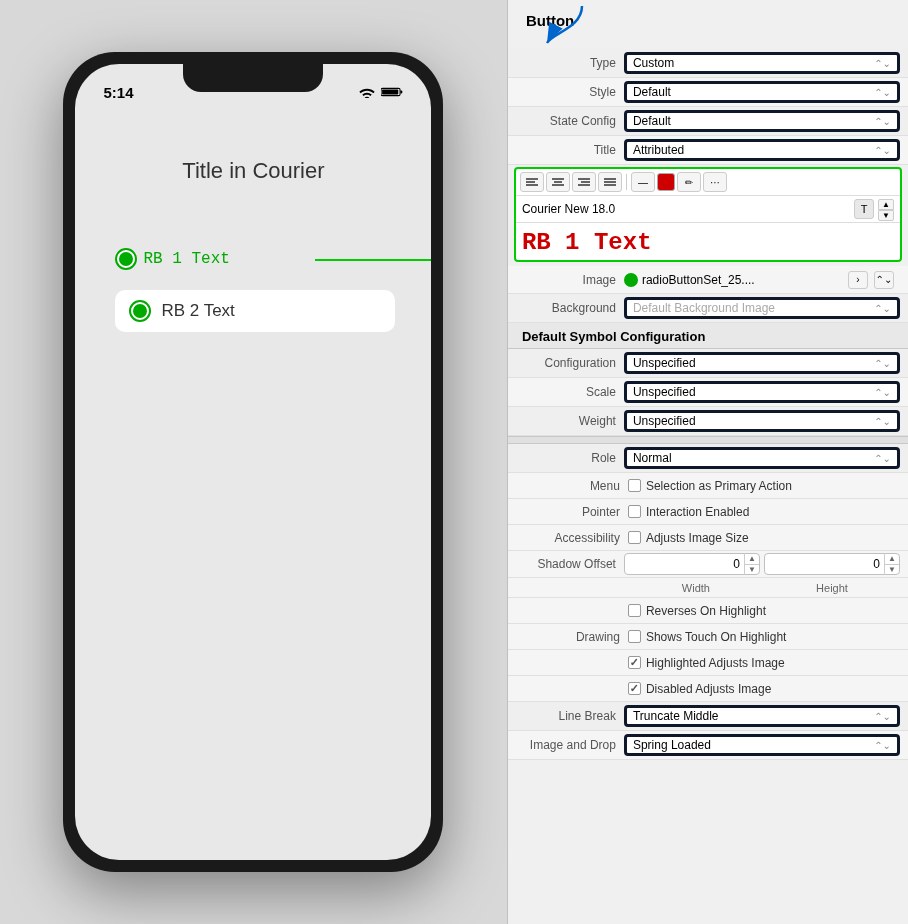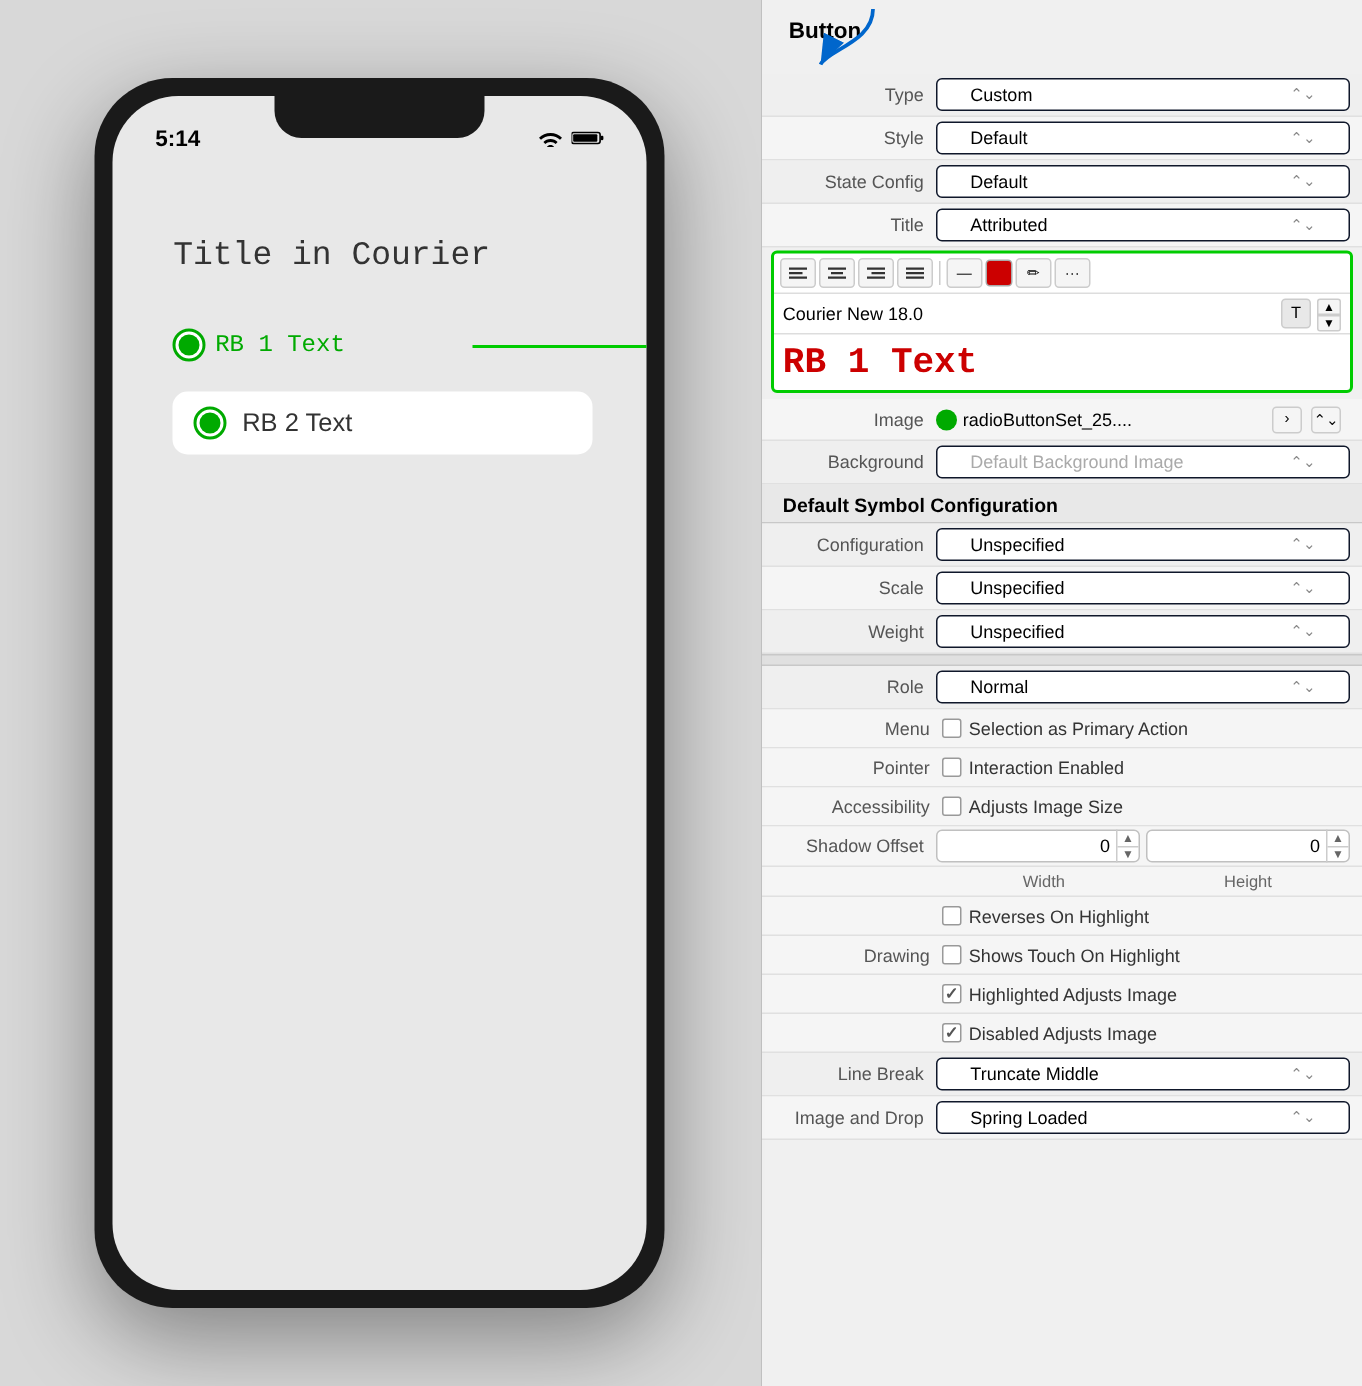--- a/index.html
+++ b/index.html
@@ -79,25 +79,25 @@
     .status-icons svg {
       fill: #000;
     }
 
     .screen-content {
       padding: 30px 40px;
       position: relative;
     }
 
     .courier-title {
-      font-family: Liberation Mono, monospace;
+      font-family: Liberation Sans, sans-serif;
       font-size: 22px;
       color: #333;
-      text-align: left;
-      margin-bottom: 36px;
+      text-align: center;
+      margin-bottom: 64px;
       margin-top: 20px;
     }
 
     .rb1-container {
       display: flex;
       align-items: center;
       margin-bottom: 20px;
       position: relative;
     }
 
@@ -203,23 +203,23 @@
     .row-control {
       flex: 1;
       display: flex;
       align-items: center;
     }
 
     .select-control {
       width: 100%;
       height: 22px;
       background: white;
-      border: 1px solid #0f172a;
+      border: 3px solid #0f172a;
       border-radius: 4px;
-      padding: 0 22px;
+      padding: 0 6px;
       font-size: 12px;
       color: #000;
       display: flex;
       align-items: center;
       justify-content: space-between;
       margin-right: 8px;
     }
 
     .select-arrow {
       color: #888;

